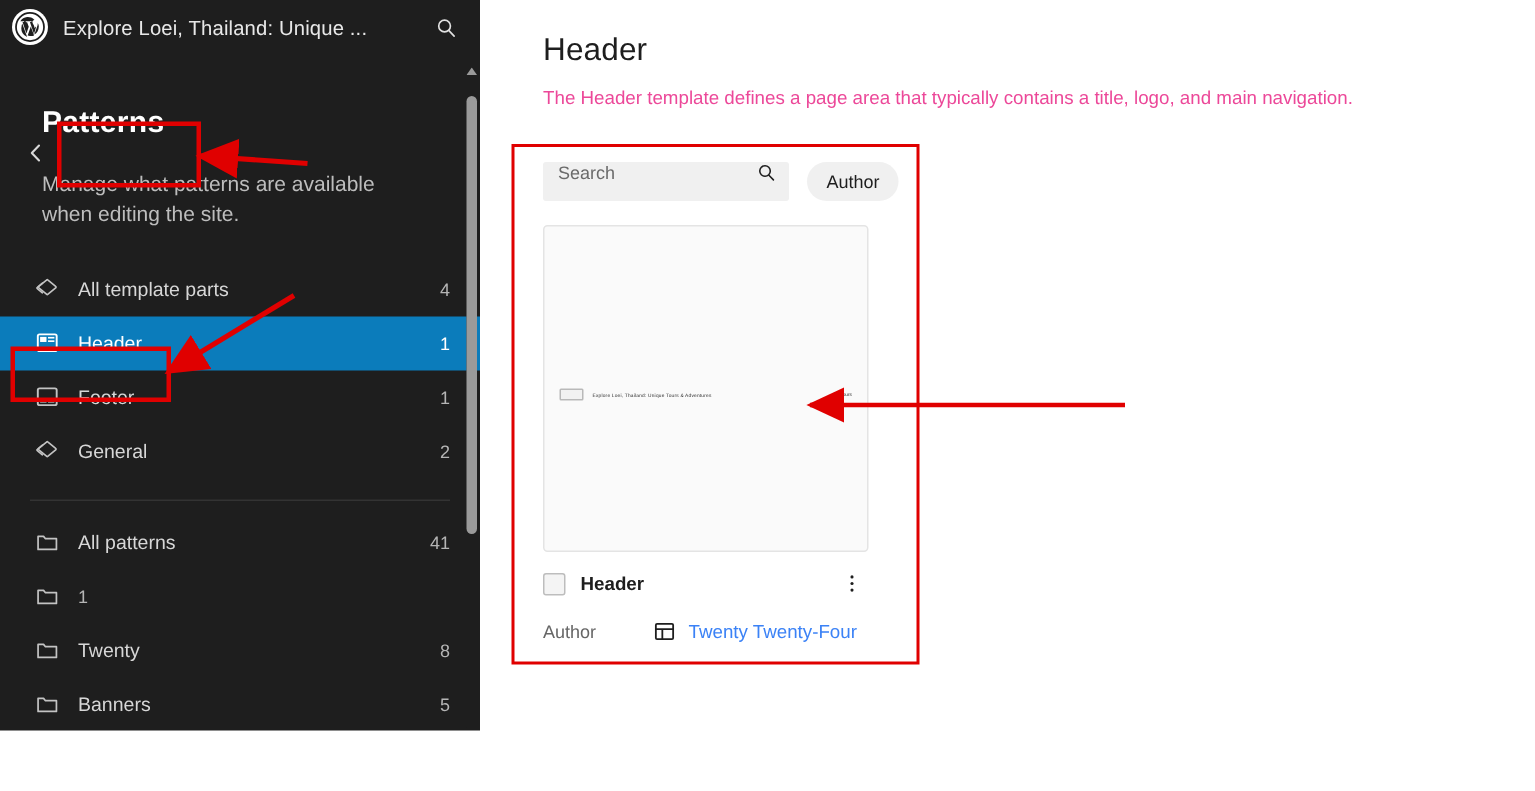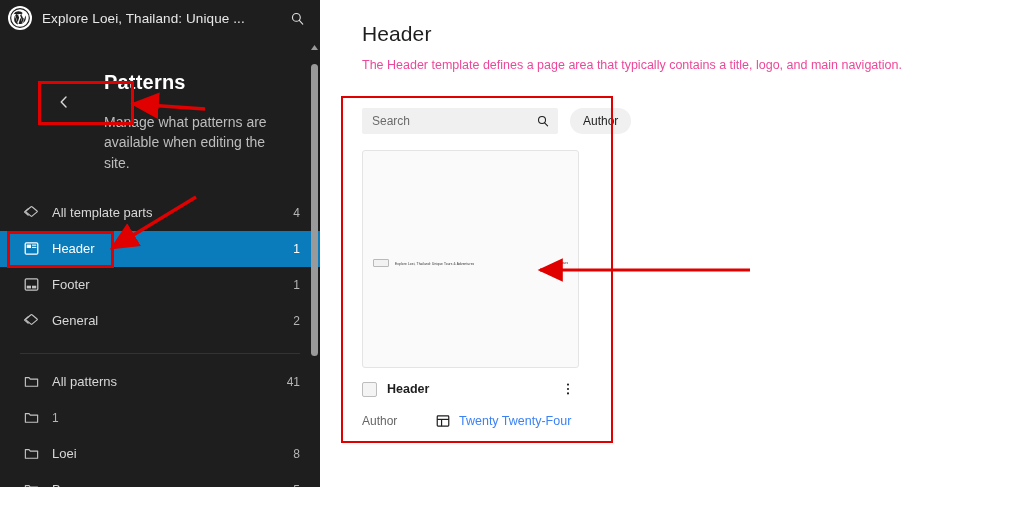--- a/index.html
+++ b/index.html
@@ -63,23 +63,22 @@
     width: 26px;
     height: 26px;
     display: flex;
     align-items: center;
     justify-content: center;
     color: #e0e0e0;
     flex: 0 0 26px;
   }
 
   .sidebar-head {
-    padding: 34px 24px 0 64px;
+    padding: 34px 24px 0 28px;
     position: relative;
-    margin-left: 40px;
   }
   .back-chevron {
     position: absolute;
     left: 16px;
     top: 58px;
     color: #d8d8d8;
     width: 16px;
     height: 16px;
     display:flex;align-items:center;justify-content:center;
   }
@@ -177,26 +176,26 @@
     margin: 12px 0 0 0;
   }
 
   .filters {
     display: flex;
     align-items: center;
     gap: 12px;
     margin-top: 36px;
   }
   .search-box {
-    width: 196px;
+    width: 164px;
     height: 26px;
     background: #f0f0f0;
     border-radius: 2px;
     display: flex;
-    align-items: center;
+    align-items: flex-start;
     padding: 0 8px 0 10px;
     box-sizing: border-box;
   }
   .search-box .ph {
     flex: 1 1 auto;
     font-size: 12px;
     color: #6b6b6b;
   }
   .search-box .s-icon { color: #1e1e1e; display:flex; }
   .chip {
@@ -417,21 +416,21 @@
         </span>
         <span class="nav-count">1</span>
       </div>
 
       <div class="nav-item">
         <span class="nav-icon">
           <svg width="17" height="17" viewBox="0 0 20 20" aria-hidden="true">
             <path d="M2.8 5.4h4.3l1.5 1.8h8.6v8.4H2.8z" fill="none" stroke="currentColor" stroke-width="1.35" stroke-linejoin="round"></path>
           </svg>
         </span>
-        <span class="nav-label">Loei</span>
+        <span class="nav-label">Twenty</span>
         <span class="nav-count">8</span>
       </div>
 
       <div class="nav-item">
         <span class="nav-icon">
           <svg width="17" height="17" viewBox="0 0 20 20" aria-hidden="true">
             <path d="M2.8 5.4h4.3l1.5 1.8h8.6v8.4H2.8z" fill="none" stroke="currentColor" stroke-width="1.35" stroke-linejoin="round"></path>
           </svg>
         </span>
         <span class="nav-label">Banners</span>

